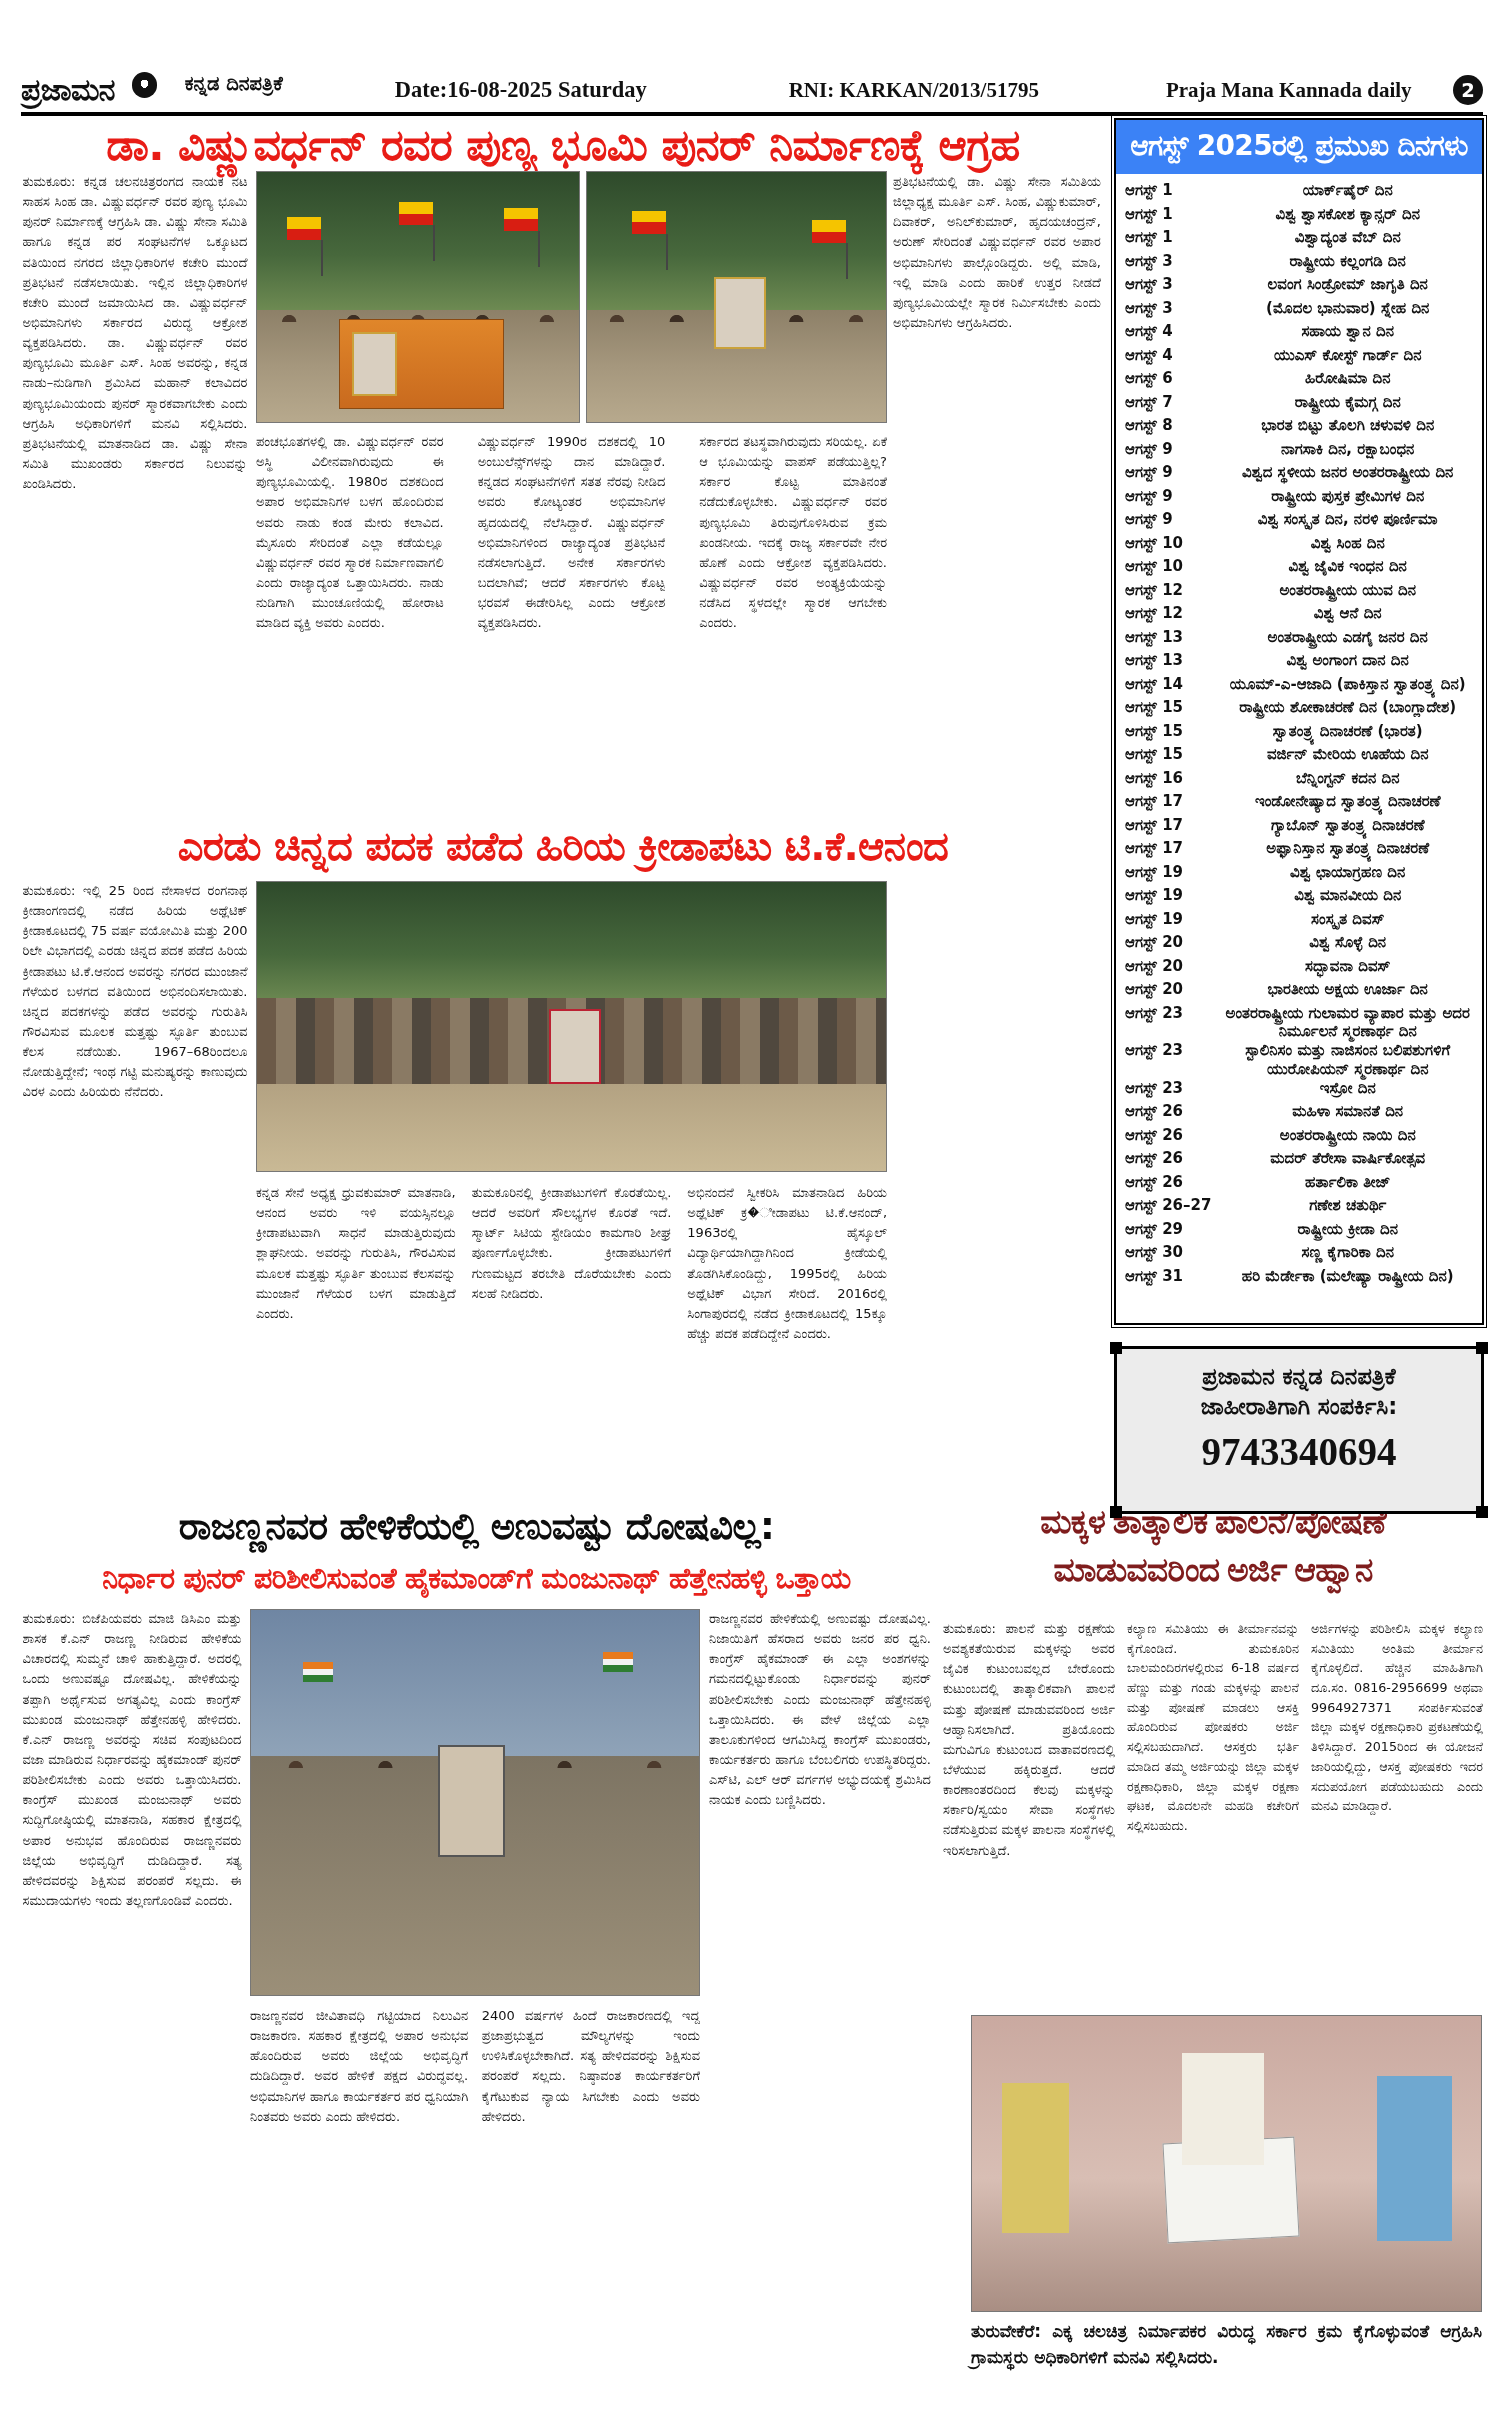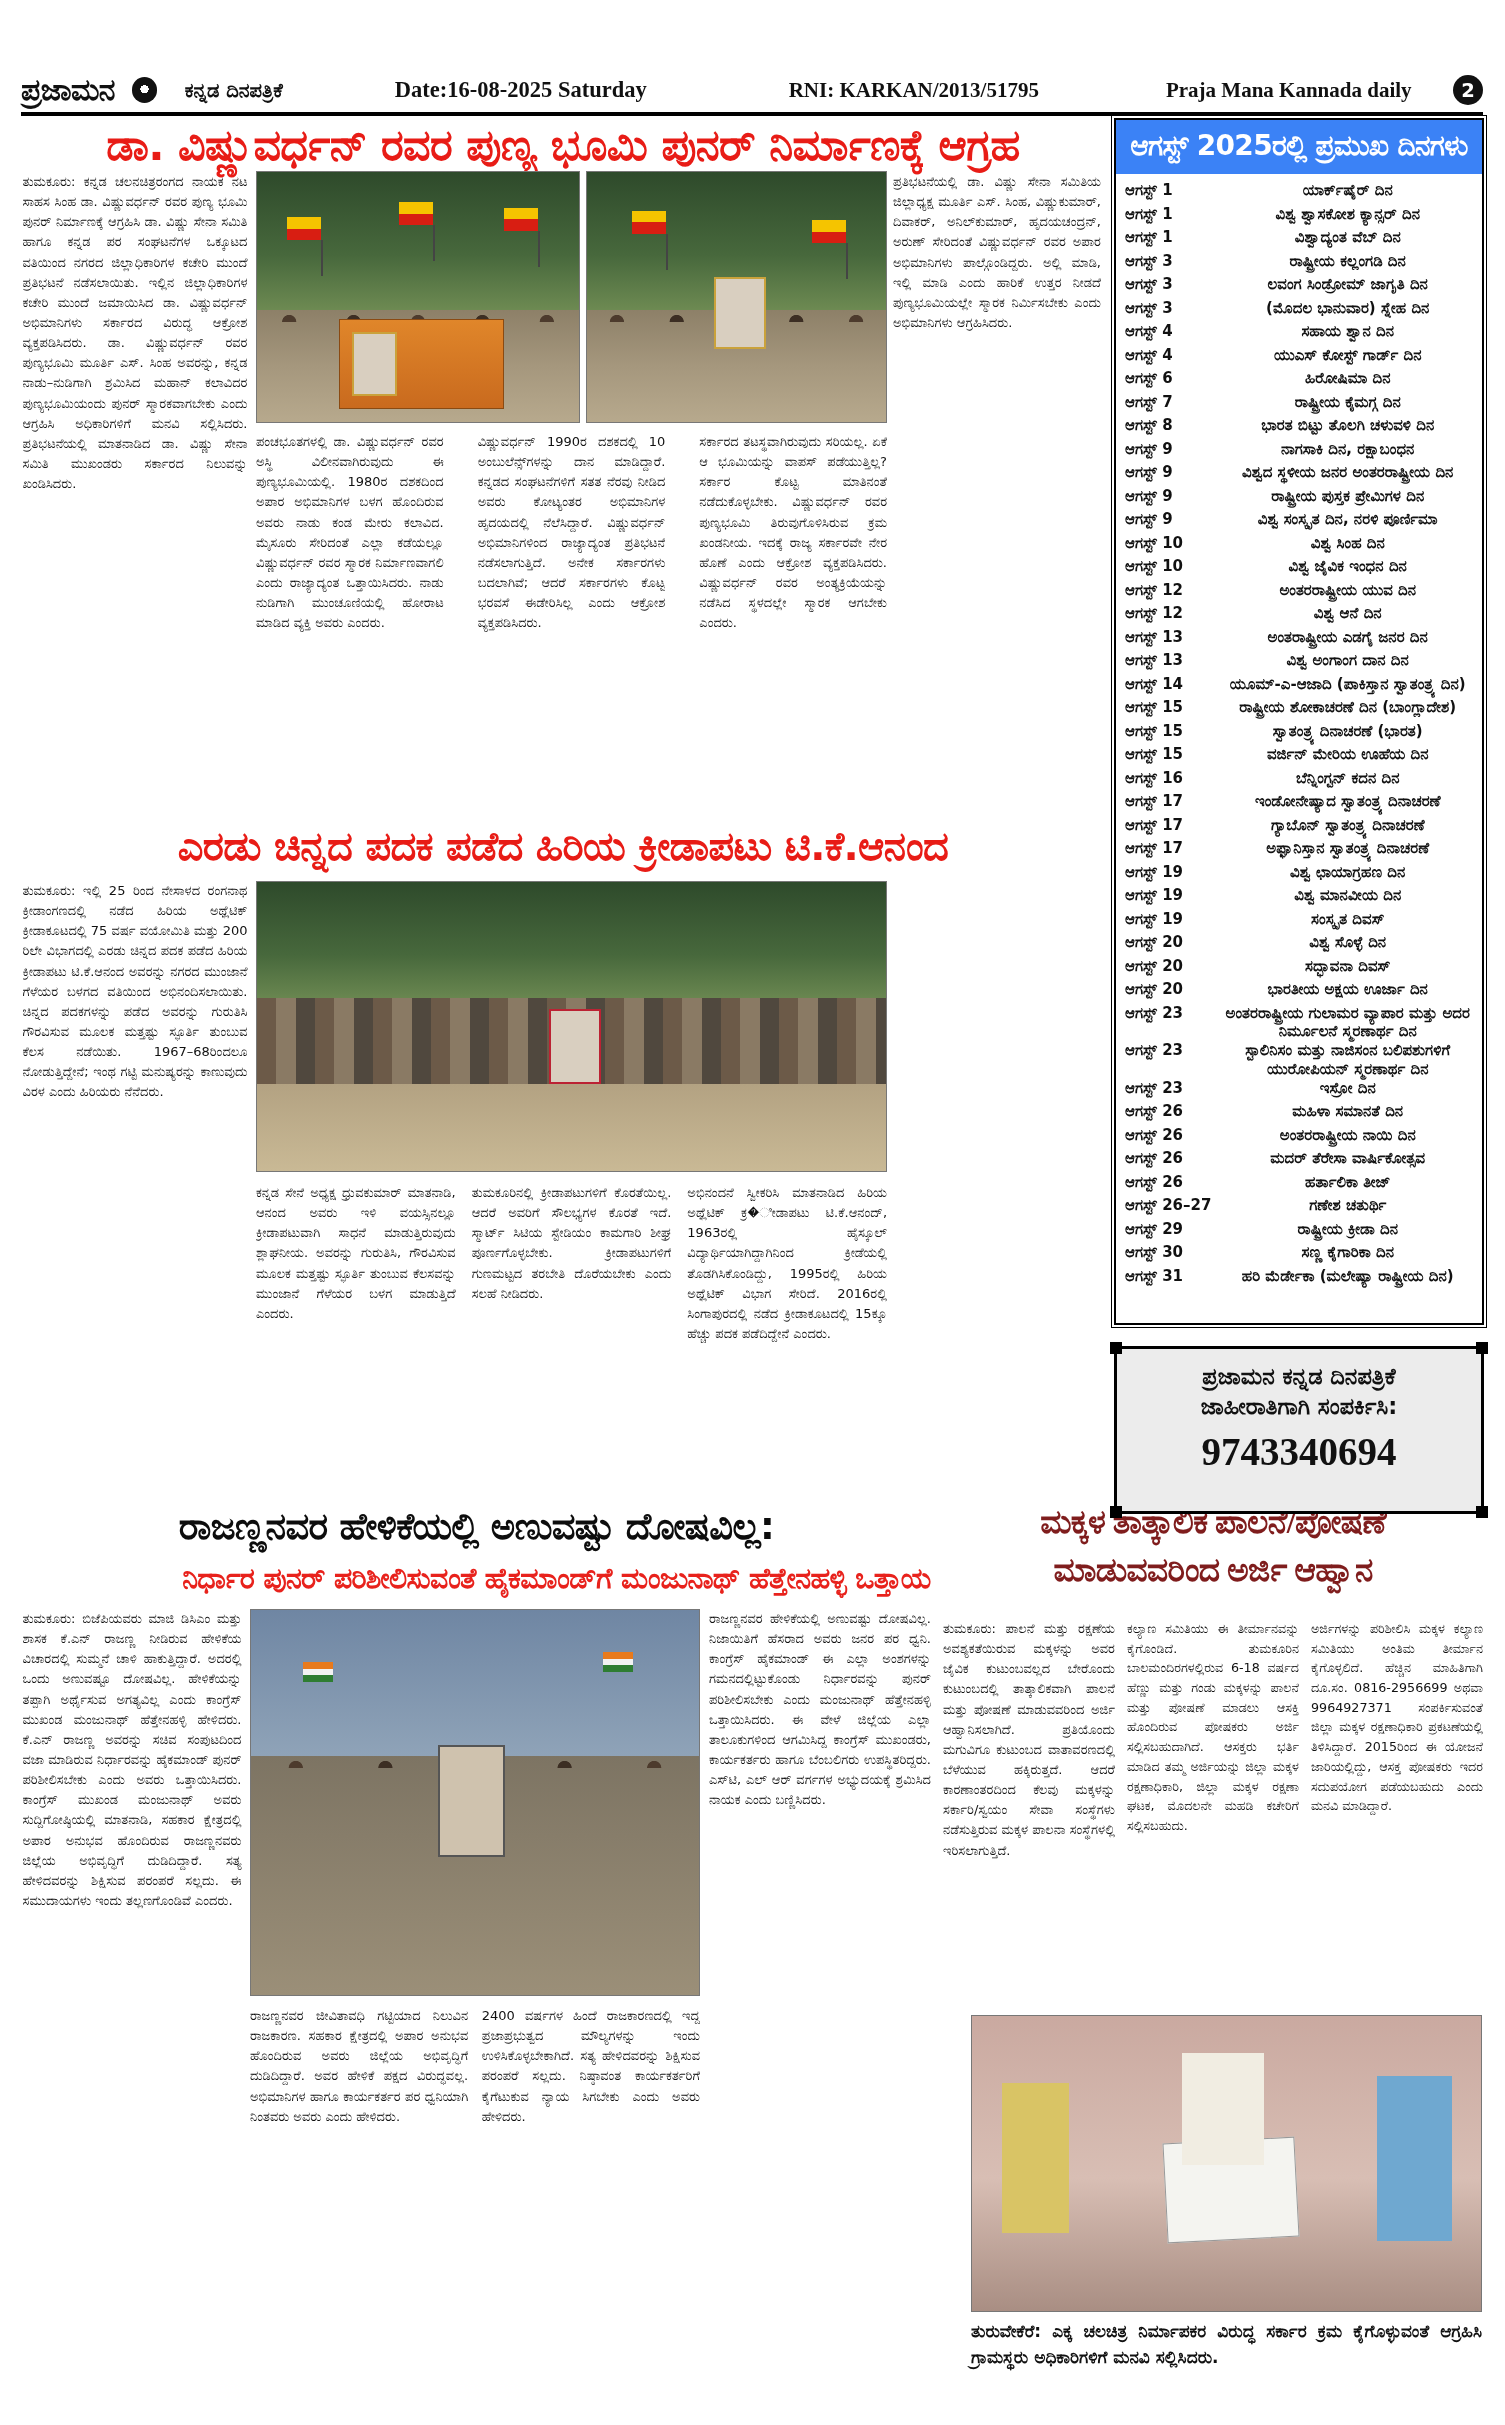--- a/index.html
+++ b/index.html
@@ -5,41 +5,41 @@
   * { margin:0; padding:0; box-sizing:border-box; }
   html,body { background:#d8d8d8; }
   .page {
     position:relative; width:1505px; height:2426px; margin:0 auto;
     background:#ffffff; overflow:hidden;
     font-family:"DejaVu Sans","Liberation Sans",sans-serif; color:#111;
   }
   
   .topbar { position:absolute; left:21px; top:70px; width:1462px; height:40px;
     display:flex; align-items:center; }
-  .logo-wrap { display:flex; align-items:center; gap:17px; }
+  .logo-wrap { display:flex; gap:17px; }
   .logo-main { font-size:30px; font-weight:bold; letter-spacing:-0.7px; }
   .lion { width:25.5px; height:25.5px; border-radius:50%; background:#111;
     display:inline-block; position:relative; }
   .lion::after{ content:""; position:absolute; inset:5.2px; border-radius:50%;
     background:radial-gradient(circle at 50% 45%, #fff 0 35%, #111 36%); }
   .logo-tag { font-size:19.5px; font-weight:bold; margin-left:10.5px; }
   .top-date { font-size:22.5px; font-weight:bold; font-family:"Liberation Serif",serif; margin-left:112px;}
   .top-rni  { font-size:21px; font-weight:bold; font-family:"Liberation Serif",serif; margin-left:142px;}
   .top-name { font-size:21px; font-weight:bold; font-family:"Liberation Serif",serif; margin-left:127px;}
   .pageno { margin-left:auto; width:30px; height:30px; border-radius:50%;
     background:#111; color:#fff; font-size:19.5px; font-weight:bold;
     display:flex; align-items:center; justify-content:center; }
   .toprule { position:absolute; left:21px; top:112px; width:1462px; height:3.7px; background:#000; }
 
   
   .hl { position:absolute; text-align:center; font-weight:bold; letter-spacing:-0.7px; }
   .hl1 { left:22.5px; top:120px;  width:1081px; font-size:43px; color:#e81c16; }
   .hl2 { left:22.5px; top:823px; width:1081px; font-size:40px; color:#e81c16; }
   .hl3 { left:22.5px; top:1505px; width:908px; font-size:37px; color:#0d0d0d; }
-  .hl3sub { left:22.5px; top:1562px; width:908px; font-size:28.5px; color:#e8221c;text-align:right; }
+  .hl3sub { left:22.5px; top:1562px; width:908px; font-size:28.5px; color:#e8221c; }
   .hl4 { left:943px; top:1499px; width:540px; font-size:33px; color:#7f1d1d; line-height:1.45;font-family:Liberation Serif, serif; }
 
   
   .tcolabs, .tcol {
     font-size:13px; line-height:1.55; text-align:justify;
     overflow:hidden; word-break:break-word;
   }
   .tcolabs { position:absolute; }
   .trow { position:absolute; display:flex; }
   .trow .tcol { flex:1 1 0; }

